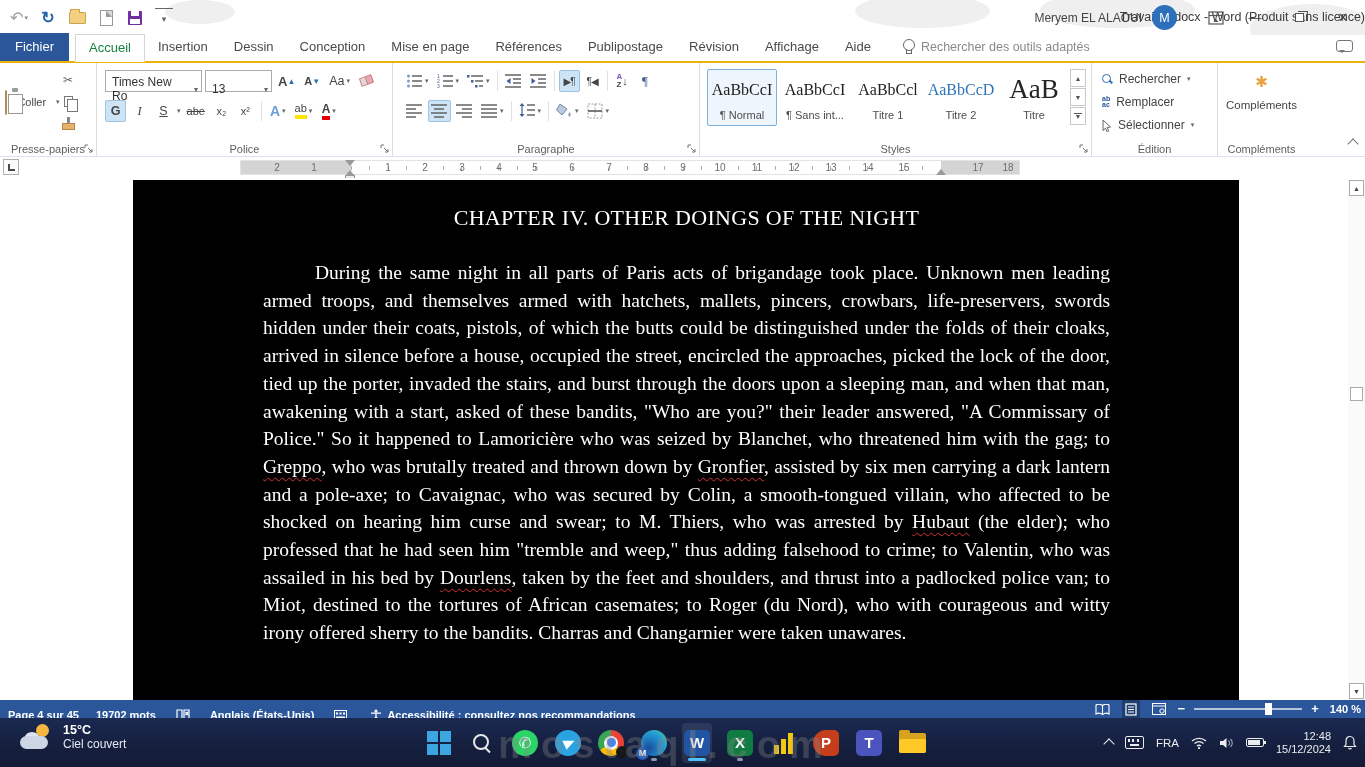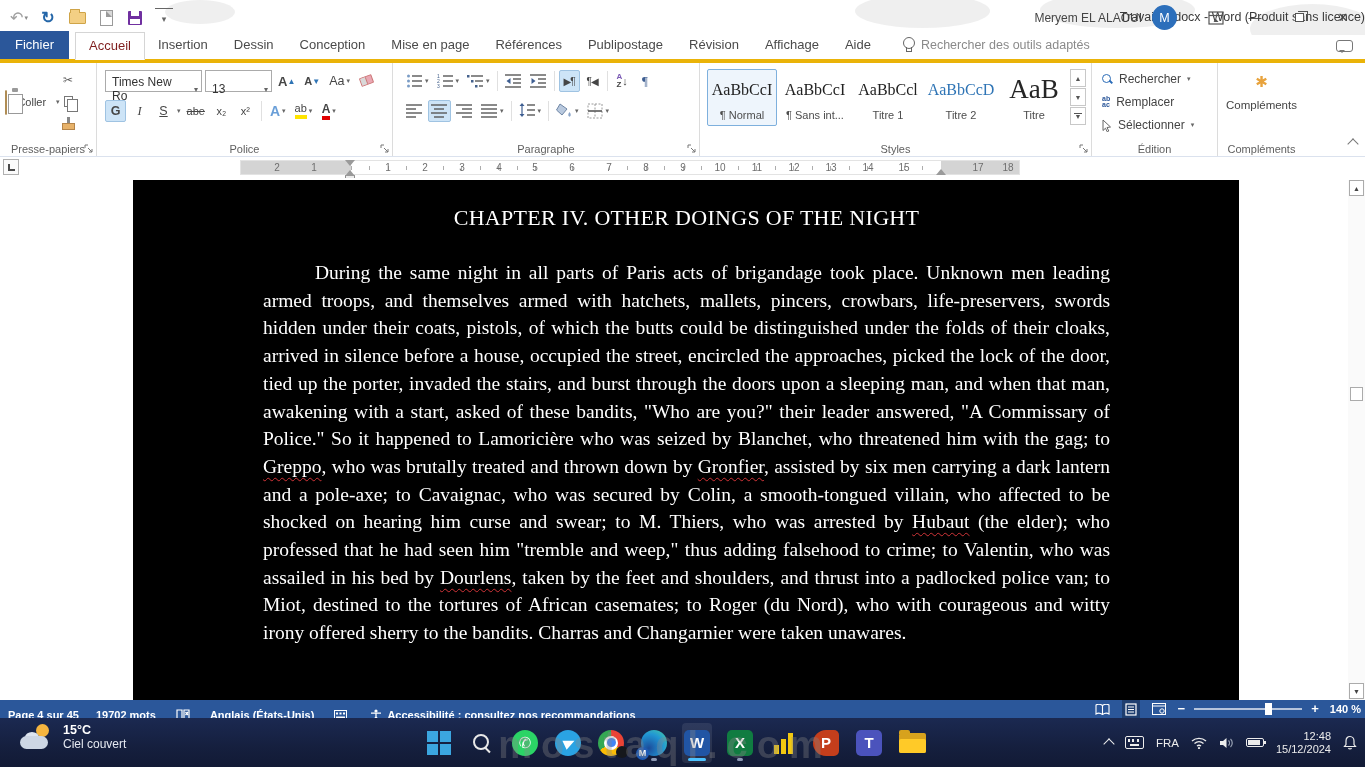--- a/index.html
+++ b/index.html
@@ -26,24 +26,24 @@
   .win-title{position:absolute;left:0;right:0;top:0;height:35px;text-align:right;line-height:35px;font-size:12.5px;color:#3a3a3a;}
   .tb-right{position:absolute;right:0;top:0;height:35px;display:flex;align-items:center;}
   .user-name{font-size:12px;color:#444;margin-right:10px;}
   .avatar{width:25px;height:25px;border-radius:50%;background:#2c6fbb;color:#fff;font-size:12.5px;display:flex;align-items:center;justify-content:center;margin-right:22px;}
   .winbtn{width:44px;height:35px;display:flex;align-items:center;justify-content:center;color:#444;font-size:13px;}
   .ribopt{width:34px;}
   .restore-ic{width:9px;height:9px;border:1px solid #555;position:relative;background:#fff;}
   .restore-ic:before{content:"";position:absolute;top:-3px;left:2px;width:9px;height:9px;border:1px solid #555;border-left:none;border-bottom:none;}
 
   
-  .tabrow{position:absolute;top:35px;left:0;right:0;height:28px;background:#fff;display:flex;align-items:flex-end;border-bottom:4px solid #eab308;}
+  .tabrow{position:absolute;top:35px;left:0;right:0;height:28px;background:#fff;display:flex;align-items:flex-end;border-bottom:2px solid #eab308;}
   .ftab{background:#2b579a;color:#fff;font-size:13px;padding:0 15px;height:28px;line-height:28px;}
   .rtab{font-size:13px;color:#4a4a4a;padding:0 13px;height:28px;line-height:28px;}
-  .rtab.active{color:#7f1d1d;background:#fff;border:1px solid #d5d5d5;border-bottom:1px solid #fff;line-height:26px;margin-bottom:-1px;}
+  .rtab.active{color:#15803d;background:#fff;border:1px solid #d5d5d5;border-bottom:1px solid #fff;line-height:26px;margin-bottom:-1px;}
   .tellme{display:flex;align-items:center;gap:7px;margin-left:18px;height:28px;}
   .tellme .txt{font-size:12.5px;color:#8a8a8a;}
   .bulb{width:12px;height:16px;position:relative;}
   .bulb:before{content:"";position:absolute;top:0;left:1px;width:10px;height:10px;border:1.3px solid #666;border-radius:50%;}
   .bulb:after{content:"";position:absolute;bottom:1px;left:4px;width:4px;height:4px;border-left:1.3px solid #666;border-right:1.3px solid #666;border-bottom:1.3px solid #666;}
   .fb-bubble{position:absolute;right:12px;top:5px;width:17px;height:12px;border:1.3px solid #777;border-radius:3px;}
   .fb-bubble:after{content:"";position:absolute;left:2px;bottom:-5px;border:3px solid transparent;border-top-color:#777;}
 
   
   .ribbon{position:absolute;top:63px;left:0;right:0;height:94px;background:#fff;border-bottom:1px solid #dbe2ee;}

